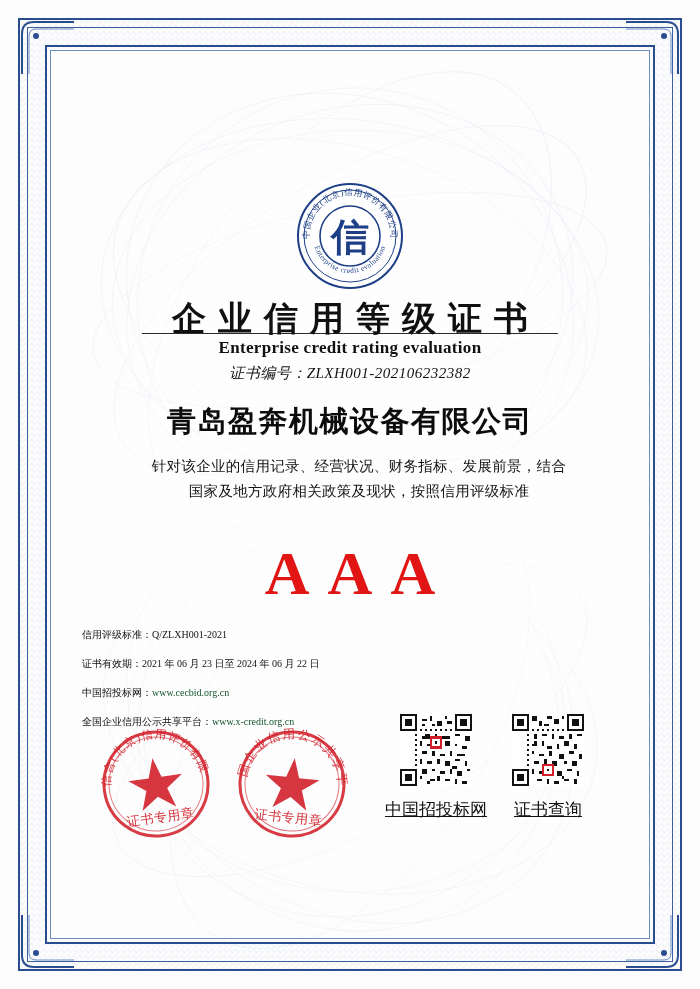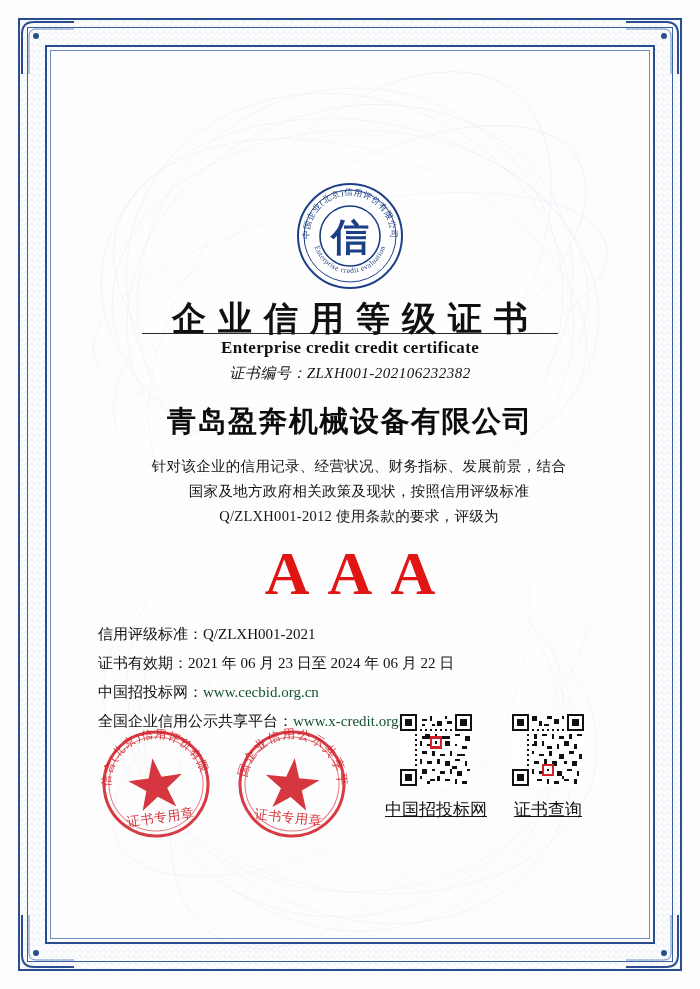--- a/index.html
+++ b/index.html
@@ -177,23 +177,23 @@
     font-size: 62px;
     font-weight: bold;
     color: #e21515;
     letter-spacing: 18px;
     text-indent: 18px;
   }
 
   .info-block {
     position: absolute;
     top: 570px;
-    left: 48px;
+    left: 32px;
     width: 520px;
-    font-size: 15px;
+    font-size: 10px;
     line-height: 29px;
     color: #111;
   }
   .info-line { white-space: nowrap; }
   .info-line .blue { color: #14532d; }
 
   
   .seal {
     position: absolute;
     width: 124px; height: 124px;
@@ -330,32 +330,31 @@
         </text>
         <text font-family="Liberation Serif, serif" font-size="7.5" fill="#1d3f86" letter-spacing="0.4">
           <textPath href="#arcBot" startOffset="50%" text-anchor="middle">Enterprise credit evaluation</textPath>
         </text>
         <text x="54" y="68" text-anchor="middle" font-family="Liberation Serif, serif" font-size="38" font-weight="bold" fill="#1d3f86">信</text>
       </svg>
     </div>
 
     <div class="title-rule"></div>
     <div class="title-cn">企业信用等级证书</div>
-    <div class="title-en">Enterprise credit credit certificate</div>
+    <div class="title-en">Enterprise credit rating evaluation</div>
 
     <div class="cert-no">
       <span>证书编号：</span><span>ZLXH001-202106232382</span>
     </div>
 
     <div class="company">青岛盈奔机械设备有限公司</div>
 
     <div class="desc">
       <div>针对该企业的信用记录、经营状况、财务指标、发展前景，结合</div>
       <div>国家及地方政府相关政策及现状，按照信用评级标准</div>
-      <div>Q/ZLXH001-2012 使用条款的要求，评级为</div>
     </div>
 
     <div class="grade">AAA</div>
 
     <div class="info-block">
       <div class="info-line">
         <span>信用评级标准：</span><span>Q/ZLXH001-2021</span>
       </div>
       <div class="info-line">
         <span>证书有效期：</span><span>2021 年 06 月 23 日至 2024 年 06 月 22 日</span>

